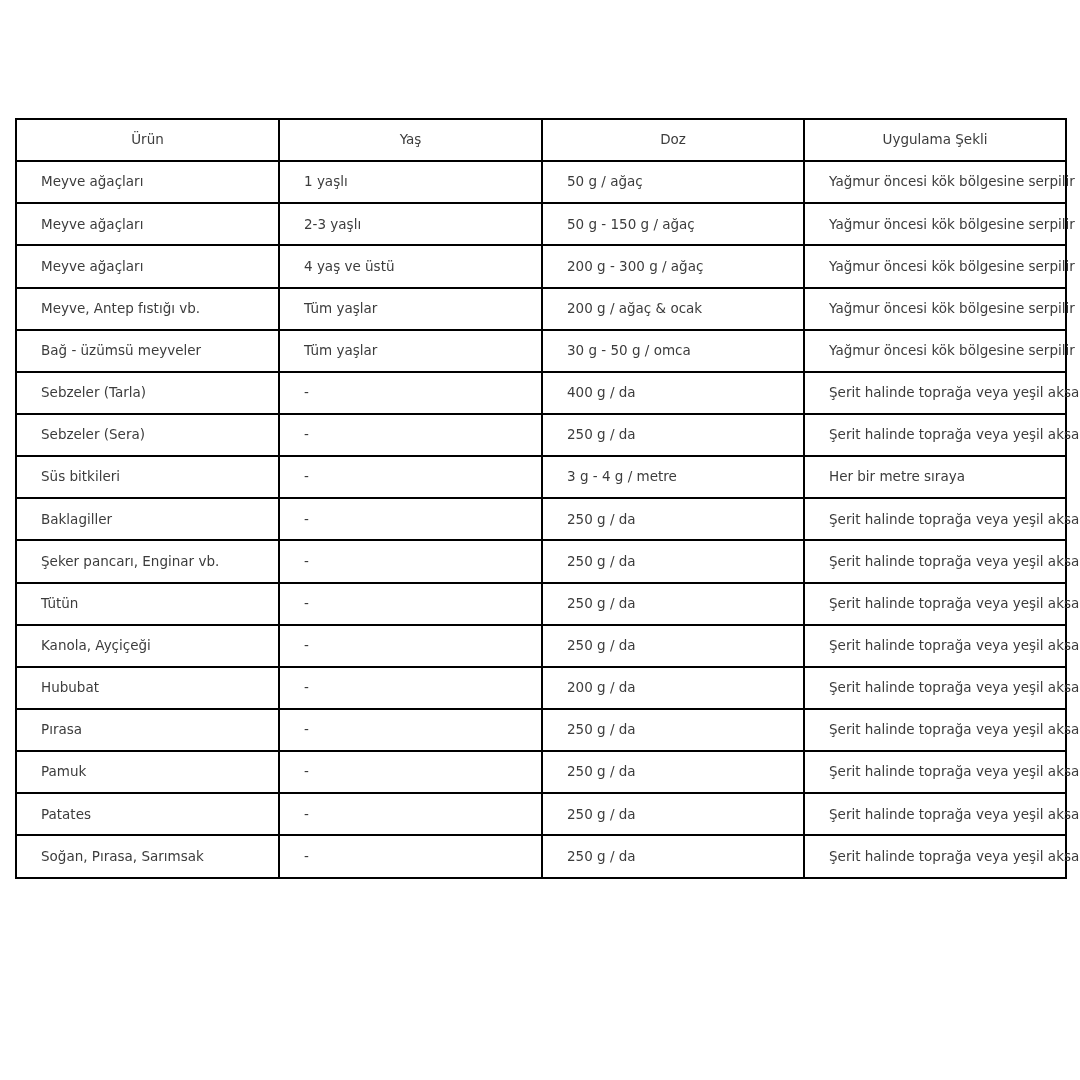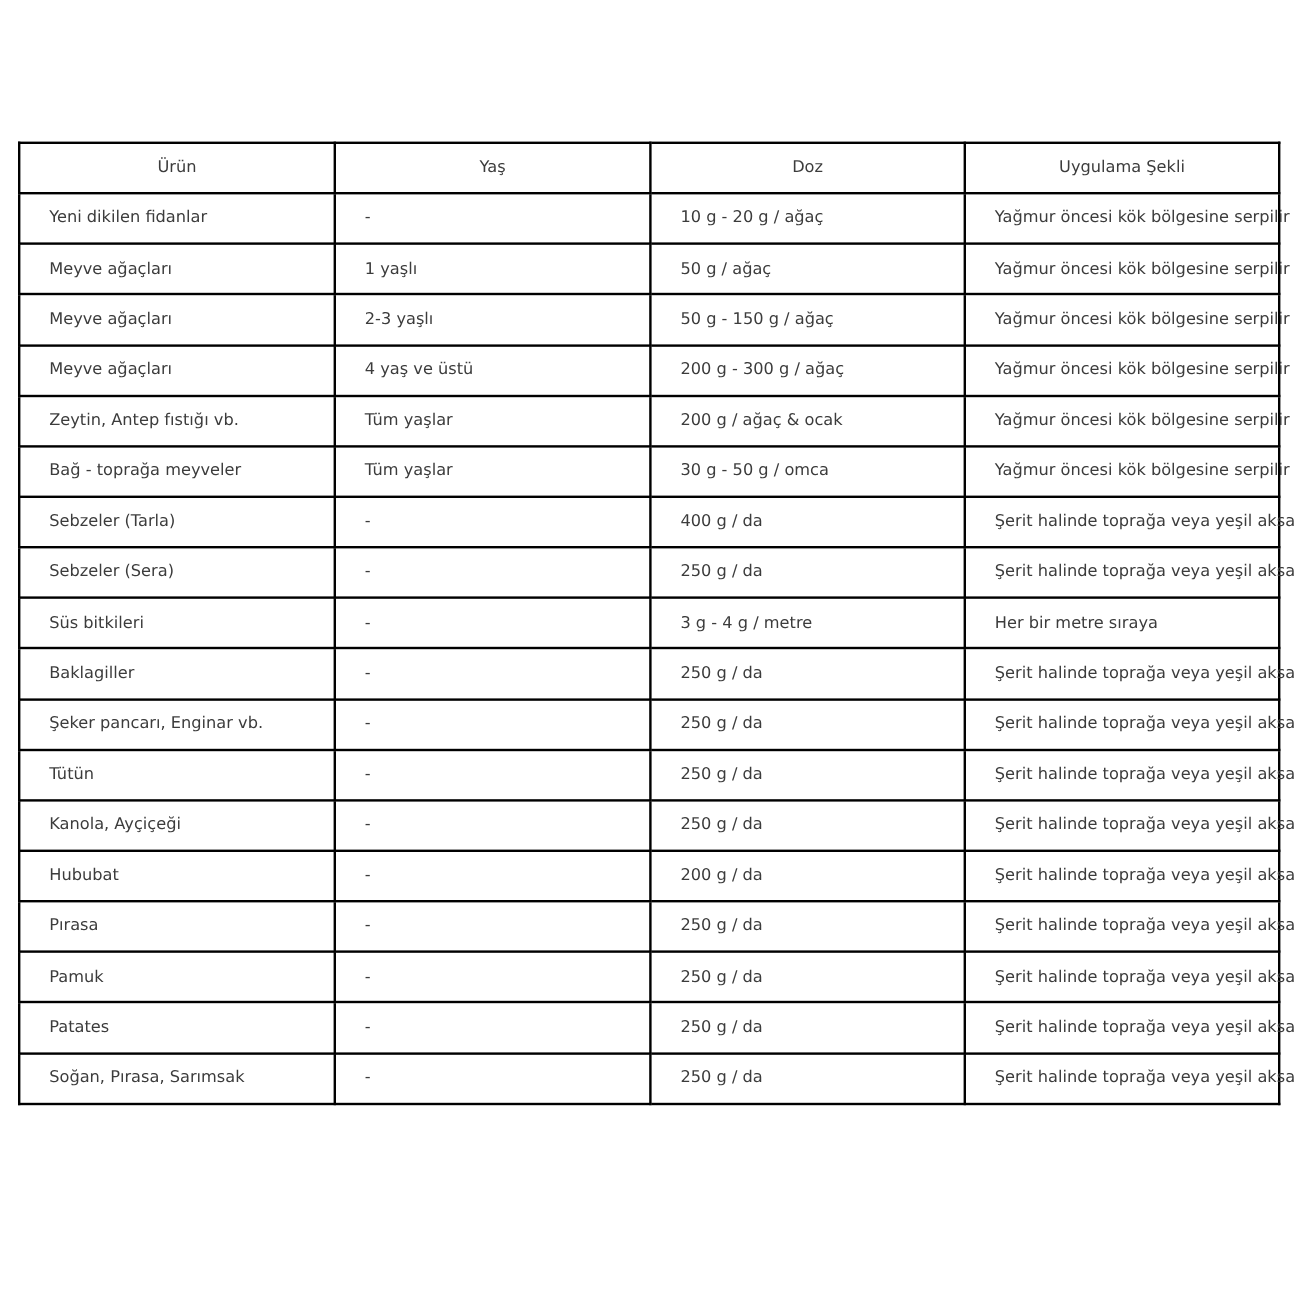--- a/index.html
+++ b/index.html
@@ -64,51 +64,45 @@
     <thead>
       <tr>
         <th>Ürün</th>
         <th>Yaş</th>
         <th>Doz</th>
         <th>Uygulama Şekli</th>
       </tr>
     </thead>
     <tbody>
       <tr>
-        <td>Yeni dikilen fidanlar</td>
-        <td>-</td>
-        <td>10 g - 20 g / ağaç</td>
-        <td>Yağmur öncesi kök bölgesine serpilir</td>
-      </tr>
-      <tr>
         <td>Meyve ağaçları</td>
         <td>1 yaşlı</td>
         <td>50 g / ağaç</td>
         <td>Yağmur öncesi kök bölgesine serpilir</td>
       </tr>
       <tr>
         <td>Meyve ağaçları</td>
         <td>2-3 yaşlı</td>
         <td>50 g - 150 g / ağaç</td>
         <td>Yağmur öncesi kök bölgesine serpilir</td>
       </tr>
       <tr>
         <td>Meyve ağaçları</td>
         <td>4 yaş ve üstü</td>
         <td>200 g - 300 g / ağaç</td>
         <td>Yağmur öncesi kök bölgesine serpilir</td>
       </tr>
       <tr>
-        <td>Zeytin, Antep fıstığı vb.</td>
+        <td>Meyve, Antep fıstığı vb.</td>
         <td>Tüm yaşlar</td>
         <td>200 g / ağaç &amp; ocak</td>
         <td>Yağmur öncesi kök bölgesine serpilir</td>
       </tr>
       <tr>
-        <td>Bağ - toprağa meyveler</td>
+        <td>Bağ - üzümsü meyveler</td>
         <td>Tüm yaşlar</td>
         <td>30 g - 50 g / omca</td>
         <td>Yağmur öncesi kök bölgesine serpilir</td>
       </tr>
       <tr>
         <td>Sebzeler (Tarla)</td>
         <td>-</td>
         <td>400 g / da</td>
         <td>Şerit halinde toprağa veya yeşil aksam</td>
       </tr>

